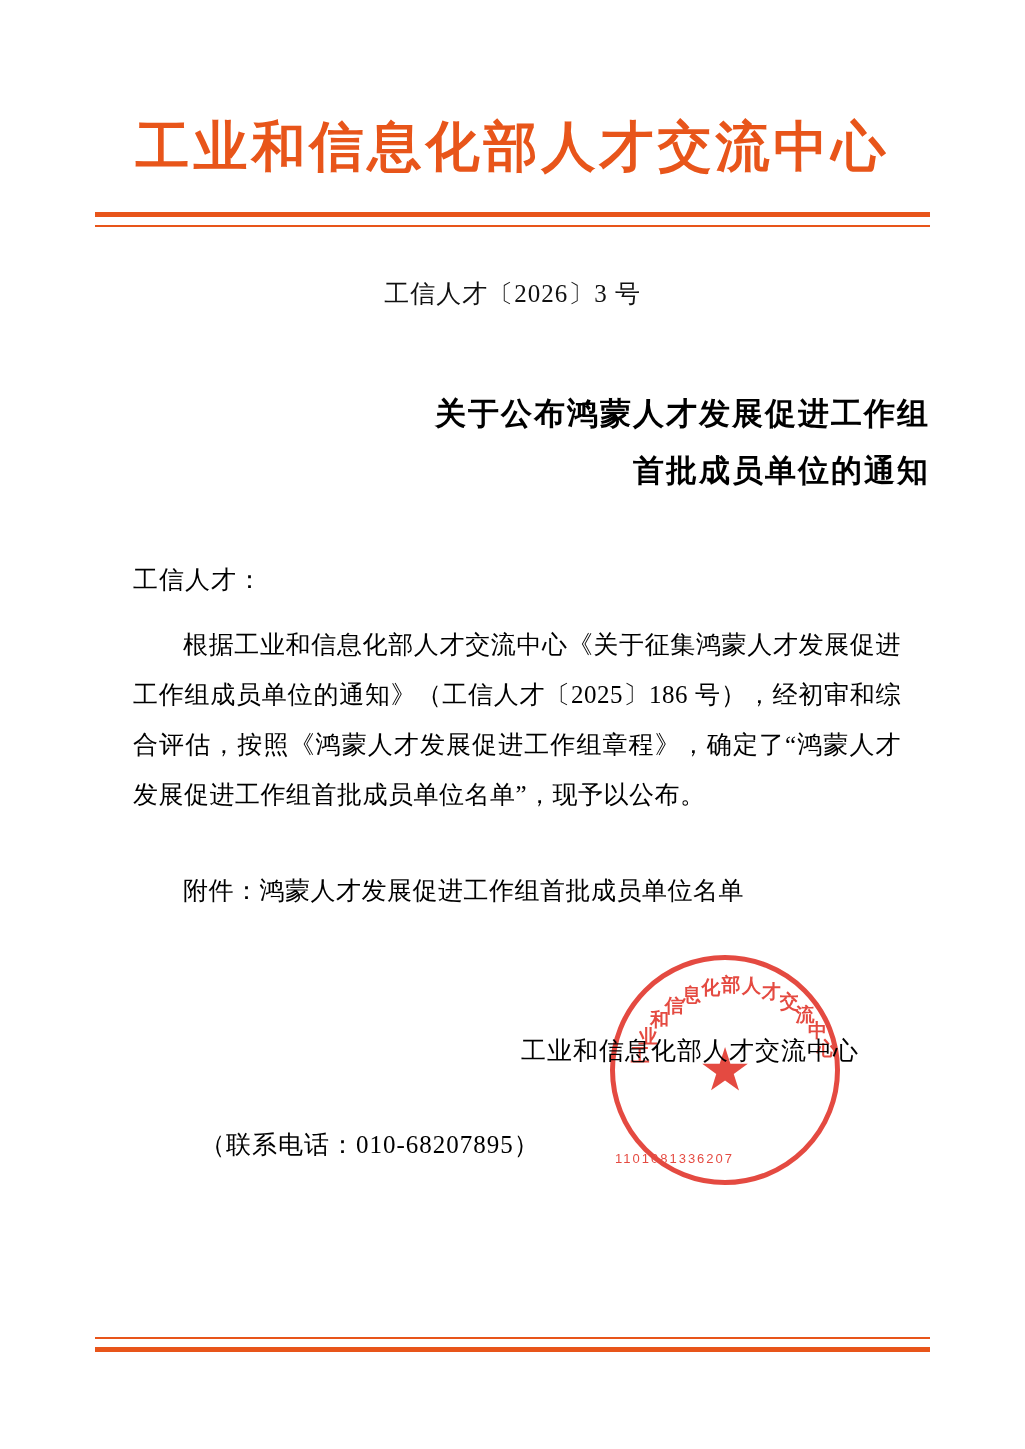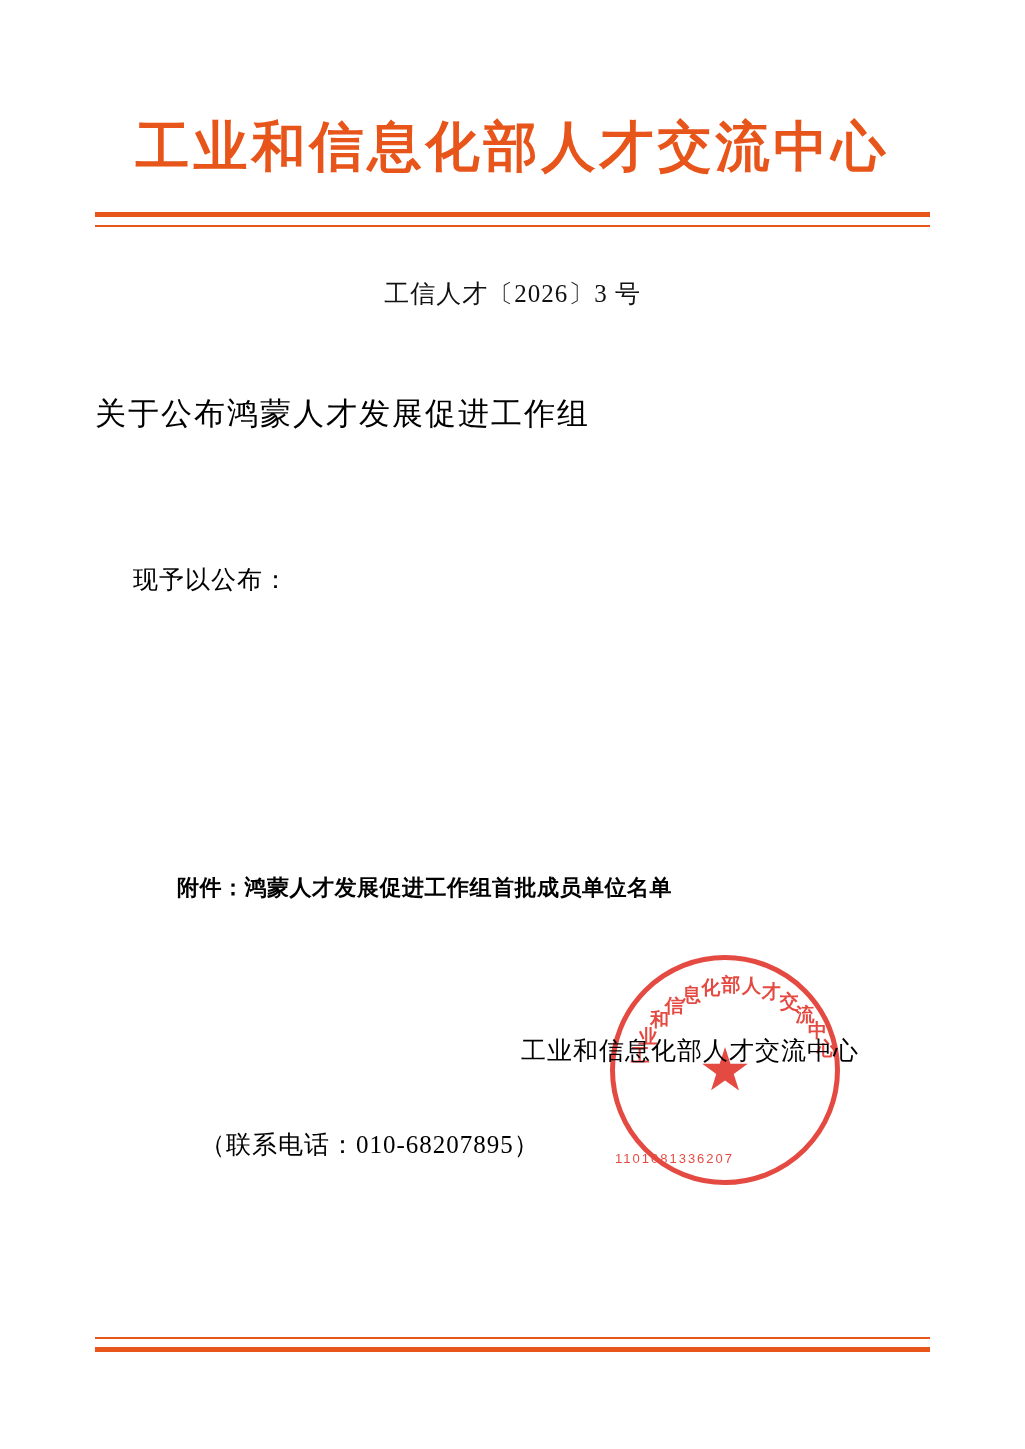--- a/index.html
+++ b/index.html
@@ -65,22 +65,22 @@
     letter-spacing: 1px;
     color: #111;
   }
 
   
   .doc-title {
     position: absolute;
     top: 385px;
     left: 95px;
     width: 835px;
-    text-align: left;
-    font-weight: normal;
+    text-align: right;
+    font-weight: bold;
     font-size: 31px;
     line-height: 1.85;
     letter-spacing: 2px;
     color: #000;
   }
 
   
   .salutation {
     position: absolute;
     top: 563px;
@@ -101,25 +101,24 @@
   }
   .body-text p {
     margin: 0;
     text-indent: 2em;
   }
   .attachment {
     position: absolute;
     top: 866px;
     left: 133px;
     width: 768px;
-    font-size: 22px;
+    font-size: 25px;
     line-height: 2.0;
     text-indent: 2em;
     letter-spacing: 0.5px;
-    font-weight: bold;
   }
 
   
   .signature {
     position: absolute;
     top: 1025px;
     left: 470px;
     width: 440px;
     text-align: center;
     font-size: 25px;
@@ -215,24 +214,28 @@
   <div class="letterhead">
     <div class="letterhead-title">工业和信息化部人才交流中心</div>
   </div>
   <div class="rule-thick"></div>
   <div class="rule-thin"></div>
 
   <div class="doc-number">工信人才〔2026〕3 号</div>
 
   <div class="doc-title">
     <div>关于公布鸿蒙人才发展促进工作组</div>
-  </div>
-
-  <div class="salutation">现予以公布：</div>
-
+    <div>首批成员单位的通知</div>
+  </div>
+
+  <div class="salutation">工信人才：</div>
+
+  <div class="body-text">
+    <p>根据工业和信息化部人才交流中心《关于征集鸿蒙人才发展促进工作组成员单位的通知》（工信人才〔2025〕186 号），经初审和综合评估，按照《鸿蒙人才发展促进工作组章程》，确定了“鸿蒙人才发展促进工作组首批成员单位名单”，现予以公布。</p>
+  </div>
 
   <div class="attachment">附件：鸿蒙人才发展促进工作组首批成员单位名单</div>
 
   <div class="seal">
     <div class="seal-top-text">
       <span style="transform: rotate(-74deg) translate(0,-98px) rotate(74deg);">工</span>
       <span style="transform: rotate(-62deg) translate(0,-98px) rotate(62deg);">业</span>
       <span style="transform: rotate(-50deg) translate(0,-98px) rotate(50deg);">和</span>
       <span style="transform: rotate(-38deg) translate(0,-98px) rotate(38deg);">信</span>
       <span style="transform: rotate(-26deg) translate(0,-98px) rotate(26deg);">息</span>

